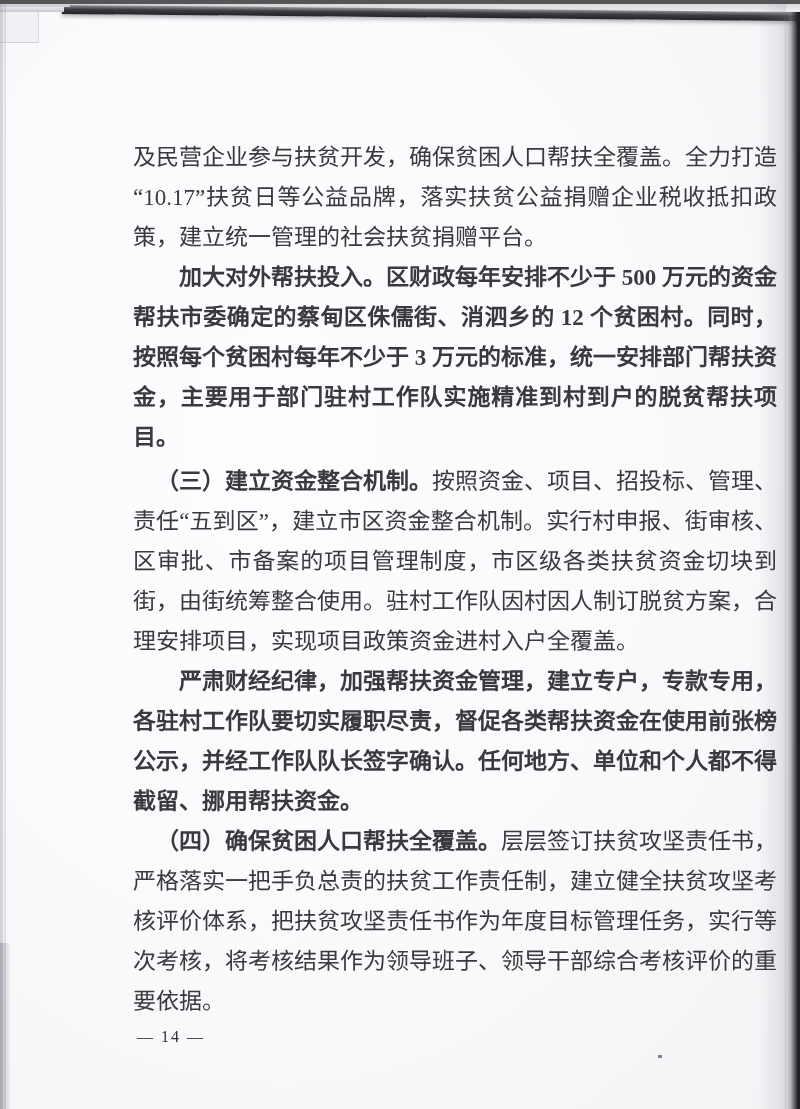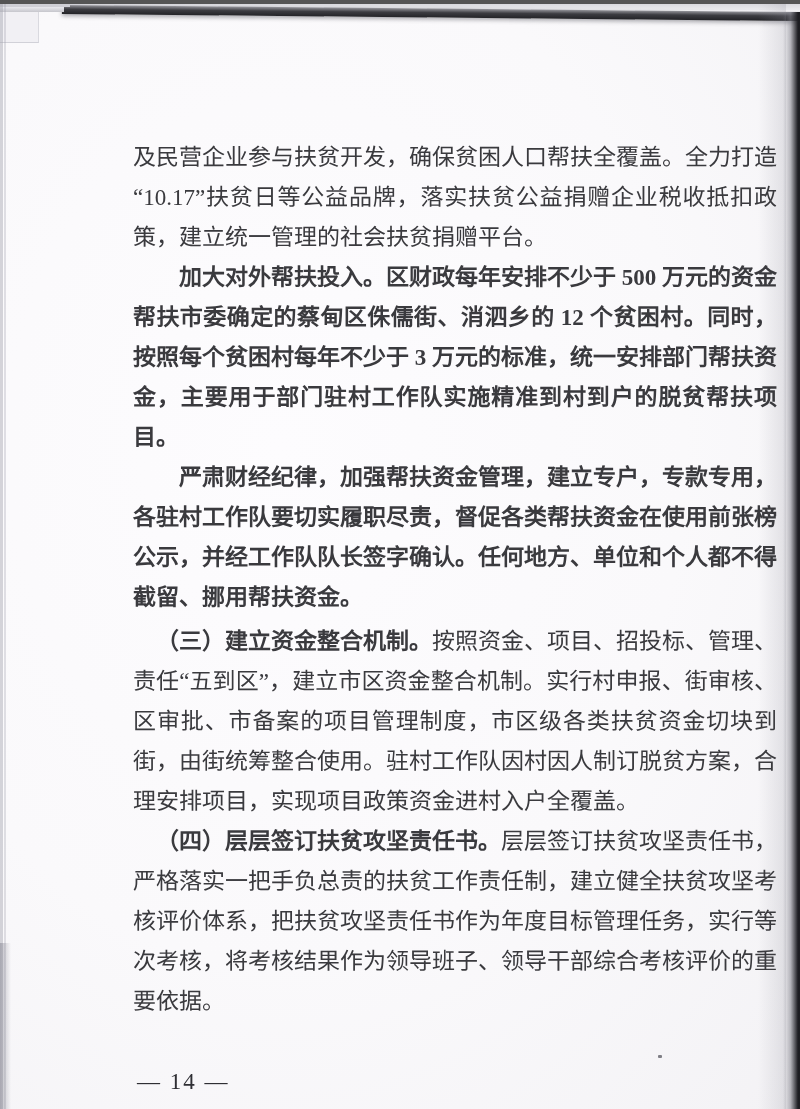--- a/index.html
+++ b/index.html
@@ -76,22 +76,22 @@
     text-align: justify;
     text-justify: inter-ideograph;
   }
   .content p { margin: 0; padding: 0; }
   p.indent-2 { text-indent: 2em; font-weight: bold; }
   p.indent-1 { text-indent: 1em; }
   p.section { margin-top: 4px; }
   .lead { font-weight: 700; }
 
   .pagenum {
-    position: absolute; left: 137px; top: 1058px;
-    font-size: 23px; line-height: 40px;
+    position: absolute; left: 137px; top: 1013px;
+    font-size: 16px; line-height: 40px;
     color: #2f2f34; letter-spacing: 2px;
   }
 </style>
 </head>
 <body>
 
 <div class="scan">
 
   <div class="edge-top-light"></div>
   <div class="edge-top-dark"></div>
@@ -105,23 +105,23 @@
   <div class="corner-left-bottom"></div>
   <div class="edge-bottom"></div>
   <div class="speck"></div>
 
   <div class="content">
 
     <p class="para"><span class="lead"></span><span>及民营企业参与扶贫开发，确保贫困人口帮扶全覆盖。全力打造“10.17”扶贫日等公益品牌，落实扶贫公益捐赠企业税收抵扣政策，建立统一管理的社会扶贫捐赠平台。</span></p>
 
     <p class="para indent-2"><span class="lead"></span><span>加大对外帮扶投入。区财政每年安排不少于 500 万元的资金帮扶市委确定的蔡甸区侏儒街、消泗乡的 12 个贫困村。同时，按照每个贫困村每年不少于 3 万元的标准，统一安排部门帮扶资金，主要用于部门驻村工作队实施精准到村到户的脱贫帮扶项目。</span></p>
 
+    <p class="para indent-1 section"><span class="lead">（三）建立资金整合机制。</span><span>按照资金、项目、招投标、管理、责任“五到区”，建立市区资金整合机制。实行村申报、街审核、区审批、市备案的项目管理制度，市区级各类扶贫资金切块到街，由街统筹整合使用。驻村工作队因村因人制订脱贫方案，合理安排项目，实现项目政策资金进村入户全覆盖。</span></p>
+
     <p class="para indent-2"><span class="lead"></span><span>严肃财经纪律，加强帮扶资金管理，建立专户，专款专用，各驻村工作队要切实履职尽责，督促各类帮扶资金在使用前张榜公示，并经工作队队长签字确认。任何地方、单位和个人都不得截留、挪用帮扶资金。</span></p>
 
-    <p class="para indent-1 section"><span class="lead">（三）建立资金整合机制。</span><span>按照资金、项目、招投标、管理、责任“五到区”，建立市区资金整合机制。实行村申报、街审核、区审批、市备案的项目管理制度，市区级各类扶贫资金切块到街，由街统筹整合使用。驻村工作队因村因人制订脱贫方案，合理安排项目，实现项目政策资金进村入户全覆盖。</span></p>
-
-    <p class="para indent-1"><span class="lead">（四）层层签订扶贫攻坚责任书。</span><span>层层签订扶贫攻坚责任书，严格落实一把手负总责的扶贫工作责任制，建立健全扶贫攻坚考核评价体系，把扶贫攻坚责任书作为年度目标管理任务，实行等次考核，将考核结果作为领导班子、领导干部综合考核评价的重要依据。</span></p>
+    <p class="para indent-1"><span class="lead">（四）确保贫困人口帮扶全覆盖。</span><span>层层签订扶贫攻坚责任书，严格落实一把手负总责的扶贫工作责任制，建立健全扶贫攻坚考核评价体系，把扶贫攻坚责任书作为年度目标管理任务，实行等次考核，将考核结果作为领导班子、领导干部综合考核评价的重要依据。</span></p>
 
   </div>
 
   <div class="pagenum">— 14 —</div>
 
 </div>
 
 </body></html>

